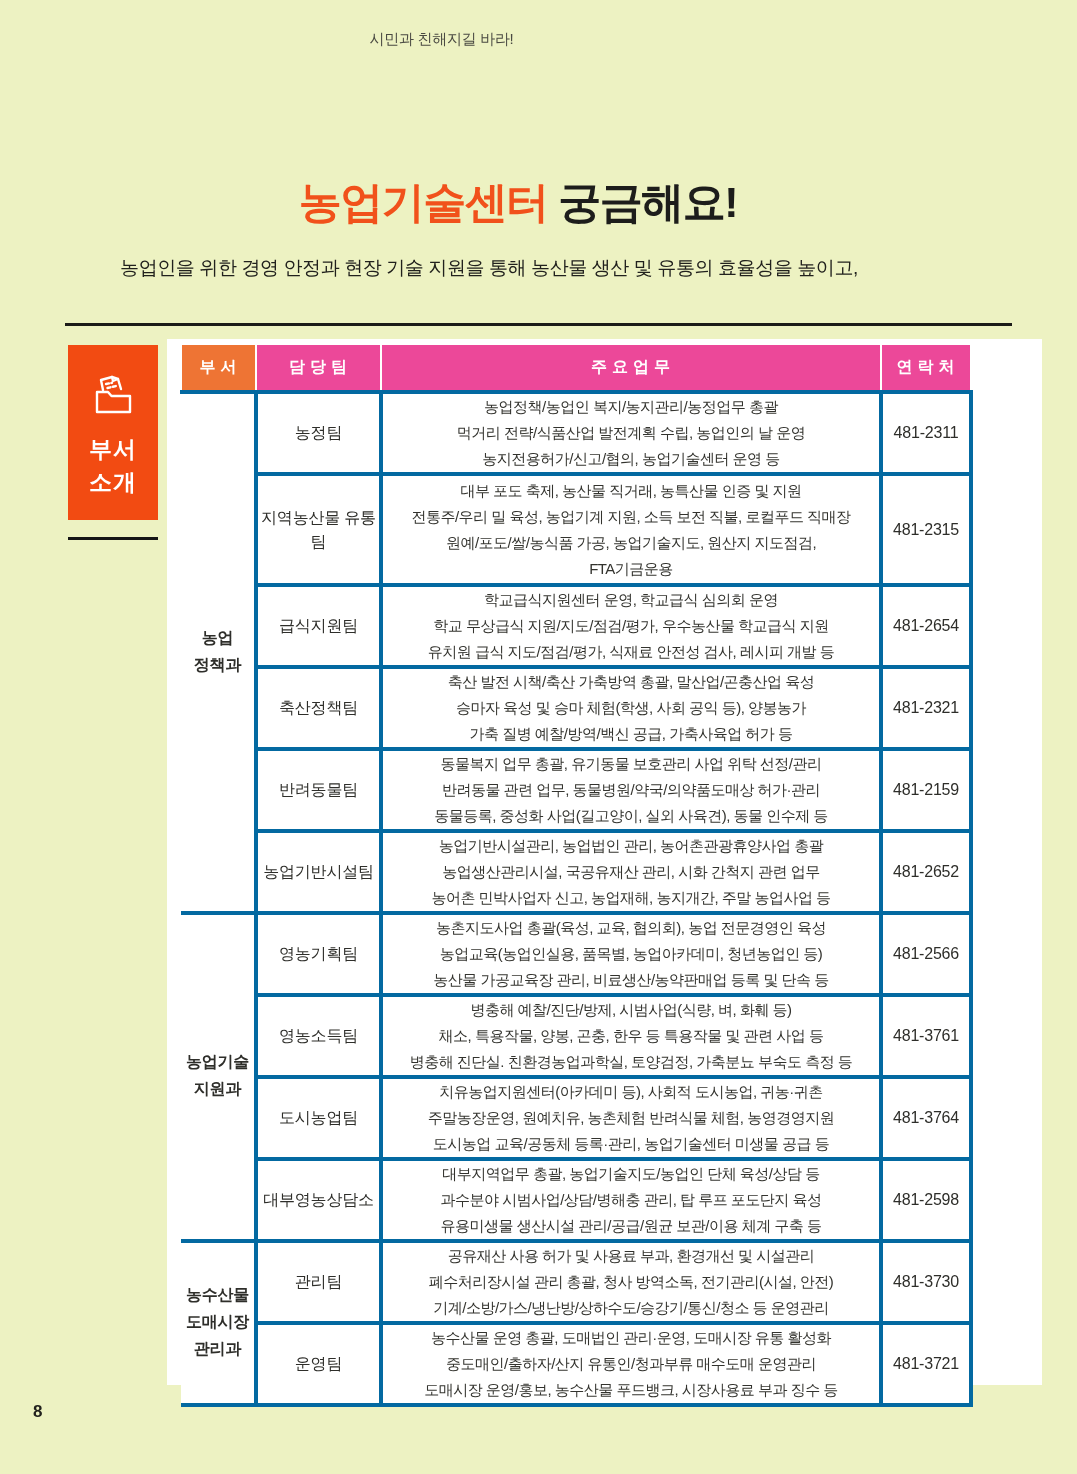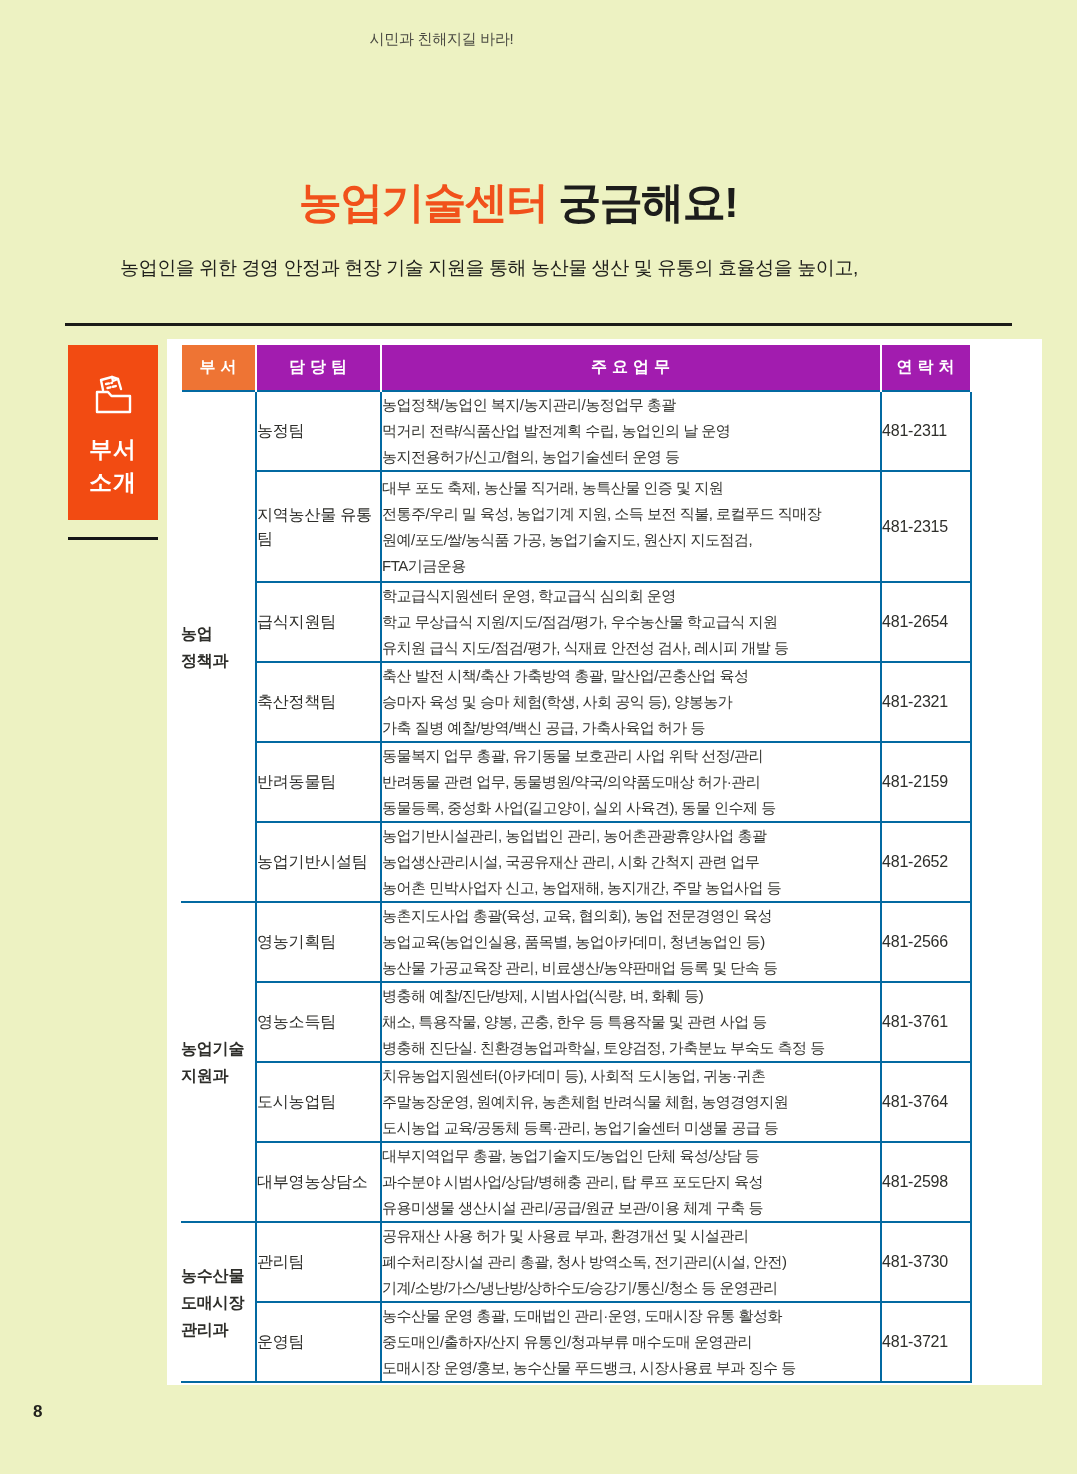--- a/index.html
+++ b/index.html
@@ -43,33 +43,33 @@
     position:absolute;left:33px;top:1402px;font-size:17px;font-weight:700;color:#22221e;
   }
   table.org{
     position:absolute;left:180px;top:345px;width:790px;
     border-collapse:collapse;table-layout:fixed;
   }
   table.org thead th{
     height:43px;color:#fff;font-size:16px;font-weight:700;
     letter-spacing:5px;text-align:center;vertical-align:middle;
     border-left:2.5px solid #ffffff;border-right:2.5px solid #ffffff;
-    border-top:none;border-bottom:none;background:#a21caf;padding-left:5px;
+    border-top:none;border-bottom:none;background:#ec4899;padding-left:5px;
   }
   table.org thead th.col0{background:#ee7434;}
   table.org tbody td{
-    border:2px solid #0369a1;background:#fff;
-    font-size:16px;color:#2e2e2a;text-align:left;vertical-align:middle;
+    border:4px solid #0369a1;background:#fff;
+    font-size:16px;color:#2e2e2a;text-align:center;vertical-align:middle;
     padding:0;letter-spacing:-0.2px;
   }
   tr.h3{height:79px;} tr.h4{height:111px;}
   td.dept{
     background:#fce4d3;border-left:none !important;
     border-right:2px solid #4d4d48;border-bottom:2px solid #4d4d48;
-    font-weight:700;font-size:17px;line-height:27px;color:#2b2b27;letter-spacing:-0.5px;
+    font-weight:700;font-size:17px;line-height:27px;color:#2b2b27;letter-spacing:-0.5px;font-family:Liberation Mono, monospace;
   }
   td.team{line-height:24px;padding:0 4px;}
   td.duties{text-align:left;padding:0 6px 0 12px;overflow:hidden;}
   .duty{font-size:15px;line-height:26px;white-space:nowrap;color:#33332e;letter-spacing:-0.5px;}
   td.contact{font-size:16px;color:#2a2a26;letter-spacing:0.2px;}
   tr.group-end td{border-bottom:2px solid #4d4d48;}
 </style>
 </head>
 <body>
 

